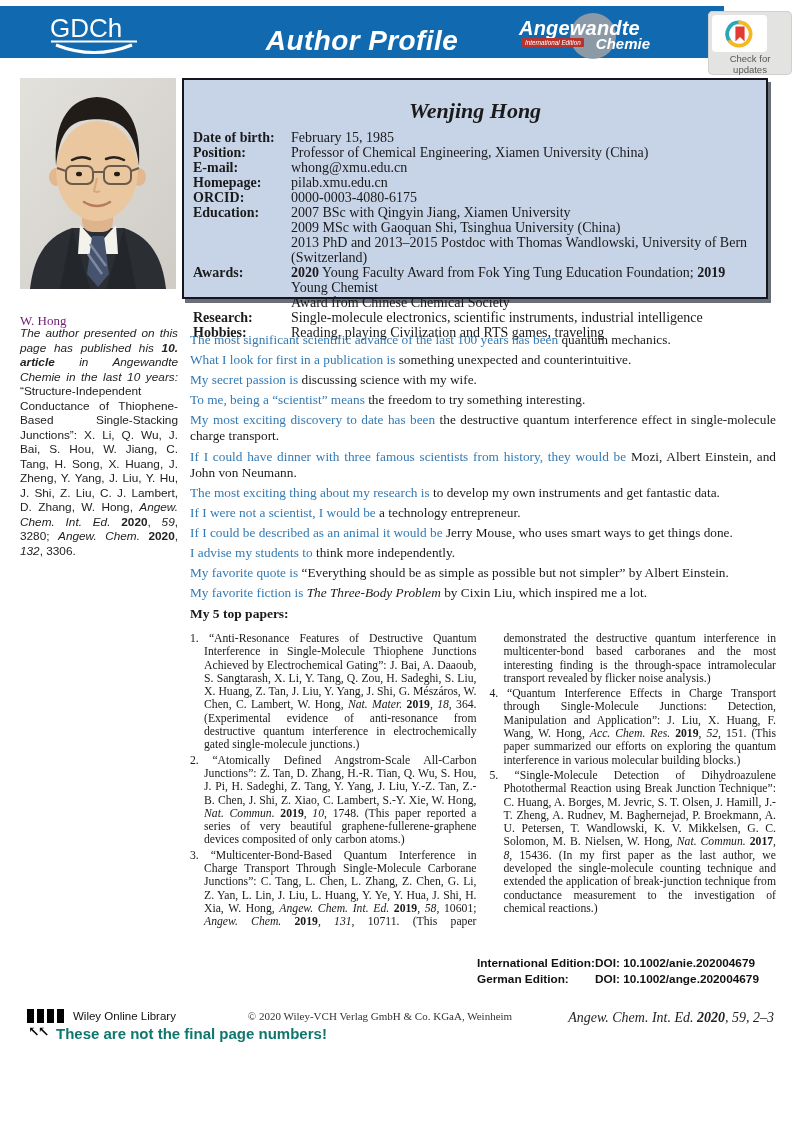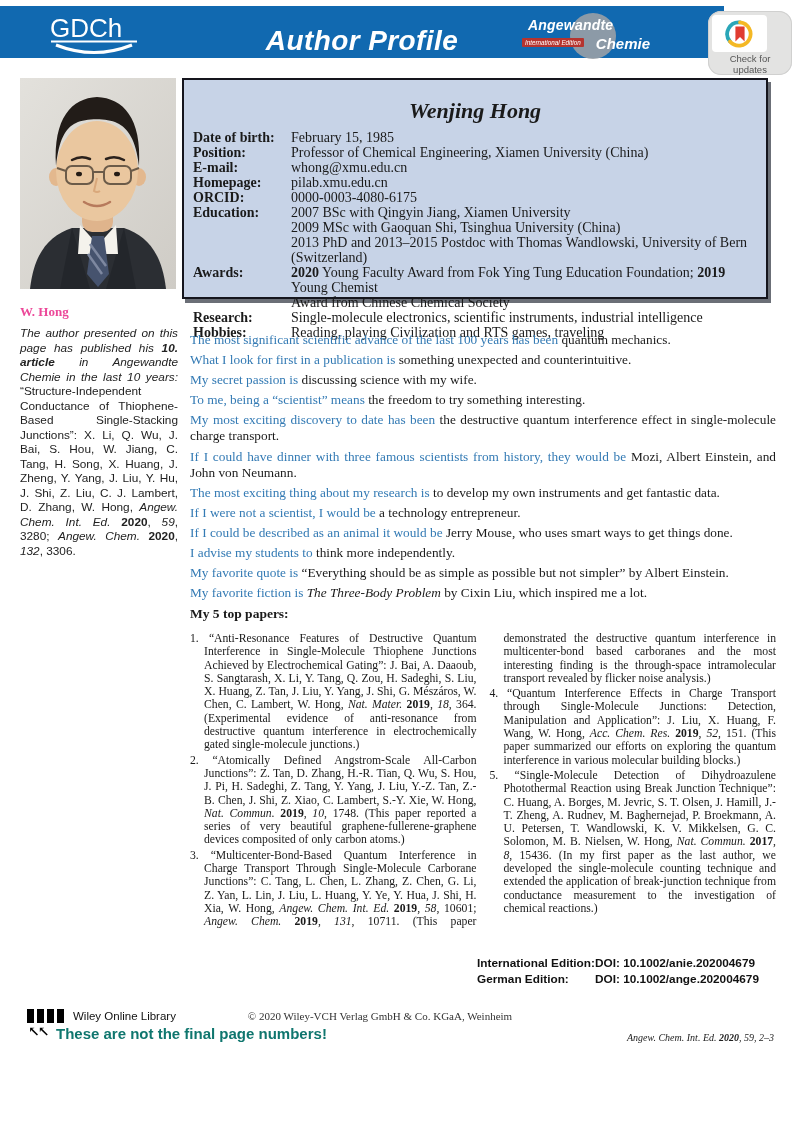--- a/index.html
+++ b/index.html
@@ -9,33 +9,33 @@
 
   
   .topbar{position:absolute;left:0;top:6px;width:724px;height:52px;background:var(--c-headerBlue,#1169b0);}
   .gdch{position:absolute;left:46px;top:8px;}
   .page-title{position:absolute;left:0;top:19px;width:100%;text-align:center;color:#fff;
               font-family:"Liberation Sans","DejaVu Sans",sans-serif;font-style:italic;font-weight:700;
               font-size:28px;letter-spacing:.4px;}
   .ang-logo{position:absolute;right:80px;top:5px;width:132px;height:50px;color:#fff;
             font-family:"Liberation Sans","DejaVu Sans",sans-serif;}
   .ang-circle{position:absolute;left:58px;top:2px;width:46px;height:46px;border-radius:50%;background:#9aa0a6;opacity:.9;}
-  .ang-l1{position:absolute;left:16px;top:6px;font-style:italic;font-weight:700;font-size:14px;letter-spacing:.2px;}
+  .ang-l1{position:absolute;left:7px;top:6px;font-style:italic;font-weight:700;font-size:20px;letter-spacing:.2px;}
   .ang-l2{position:absolute;left:10px;top:27px;font-size:6.3px;font-style:italic;background:#b5342f;padding:1px 3px;border-radius:1px;}
   .ang-l3{position:absolute;right:-6px;top:24px;font-style:italic;font-weight:700;font-size:15px;}
-  .badge{position:absolute;right:7px;top:11px;width:84px;height:64px;background:#e3e3e2;border-radius:13px;
+  .badge{position:absolute;right:7px;top:11px;width:84px;height:64px;background:#e3e3e2;border-radius:5px;
          box-shadow:0 0 0 1px #d0d0cf inset;cursor:pointer;}
   .badge-top{position:absolute;left:4px;top:4px;width:55px;height:37px;background:#fff;border-radius:4px;
              display:flex;align-items:center;justify-content:center;}
   .badge-txt{position:absolute;left:0;top:43px;width:100%;text-align:center;
              font-family:"Liberation Sans","DejaVu Sans",sans-serif;font-size:9.5px;line-height:10.5px;color:#555;}
 
   
   .photo-fig{position:absolute;left:20px;top:78px;width:156px;}
-  .photo-cap{margin-top:11px;font-size:13px;color:#ec4899;font-weight:bold;}
+  .photo-cap{margin-top:20px;font-size:13px;color:#701a75;}
 
   
   .infobox{position:absolute;left:182px;top:78px;width:586px;height:221px;box-sizing:border-box;
            background:var(--c-boxBg,#c7d3e7);border:2px solid #15151d;
            box-shadow:3px 4px 0 rgba(70,75,85,.8);padding:16px 9px;}
   .ib-title{text-align:center;font-weight:700;font-style:italic;font-size:22px;margin:2px 0 6px;}
   .pr-row{display:flex;font-size:14px;line-height:15px;}
   .pr-label{width:98px;flex:0 0 98px;font-weight:700;}
   .pr-value{flex:1;}
 
@@ -60,21 +60,21 @@
   .doi{position:absolute;left:477px;top:956px;font-family:"Liberation Sans","DejaVu Sans",sans-serif;
        font-weight:700;font-size:11.8px;line-height:15.5px;color:#111;}
   .doi-row{display:grid;grid-template-columns:118px auto;}
 
   
   .wol-icon{position:absolute;left:27px;top:1009px;display:flex;gap:3px;}
   .wol-icon span{display:block;width:7px;height:14px;background:#000;}
   .wol-text{position:absolute;left:73px;top:1010px;font-family:"Liberation Sans","DejaVu Sans",sans-serif;
             font-weight:400;font-size:11.5px;color:#111;}
   .copyright{position:absolute;left:180px;top:1010px;width:400px;text-align:center;font-size:11px;color:#333;}
-  .citation{position:absolute;right:25px;top:1032px;font-size:10px;font-style:italic;color:#222;}
+  .citation{position:absolute;right:25px;top:1010px;font-size:14px;font-style:italic;color:#222;}
   .note-arrows{position:absolute;left:28px;top:1023px;font-size:14px;font-weight:700;color:#000;letter-spacing:-2px;}
   .note-text{position:absolute;left:56px;top:1025px;font-family:"Liberation Sans","DejaVu Sans",sans-serif;
              font-weight:700;font-size:15px;color:#0f766e;}
 </style>
 </head>
 <body>
 
 <div class="page">
 
   <div class="topbar">

